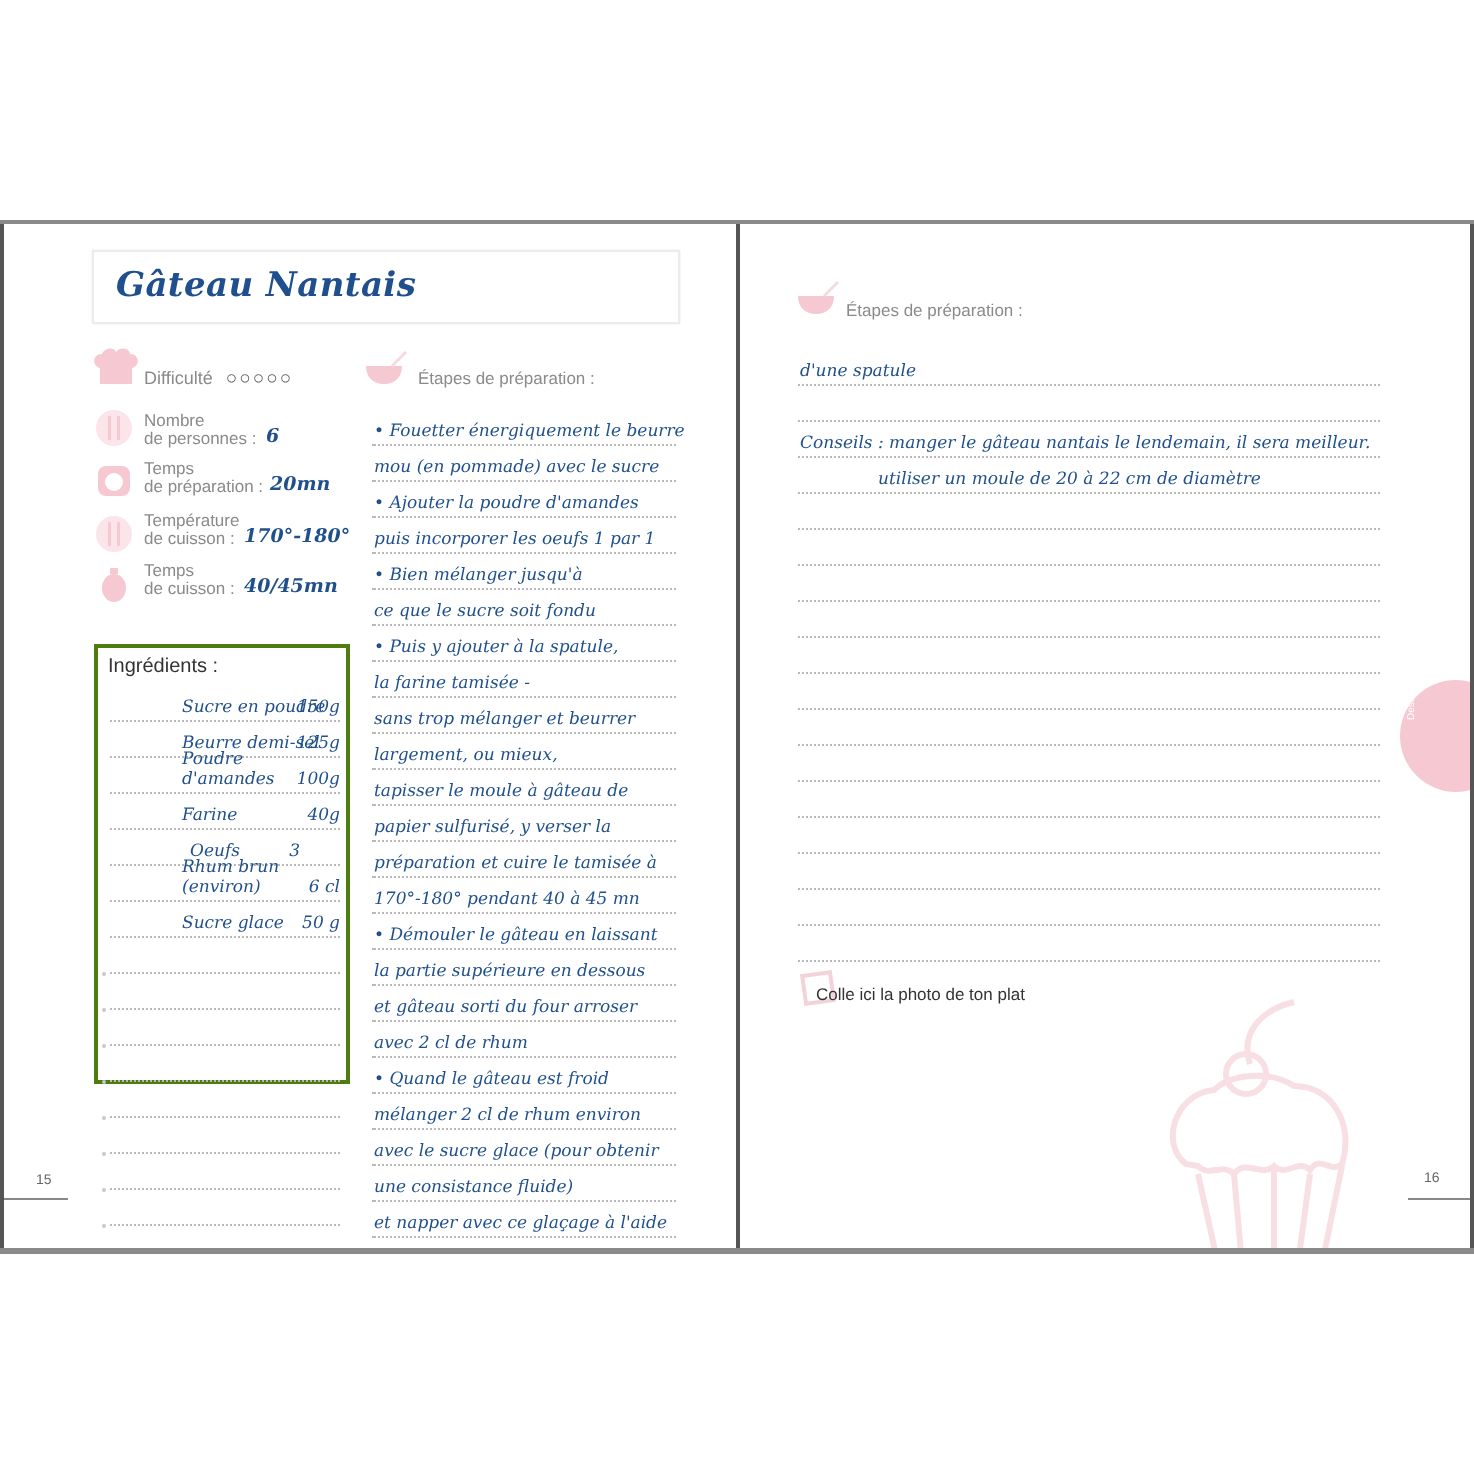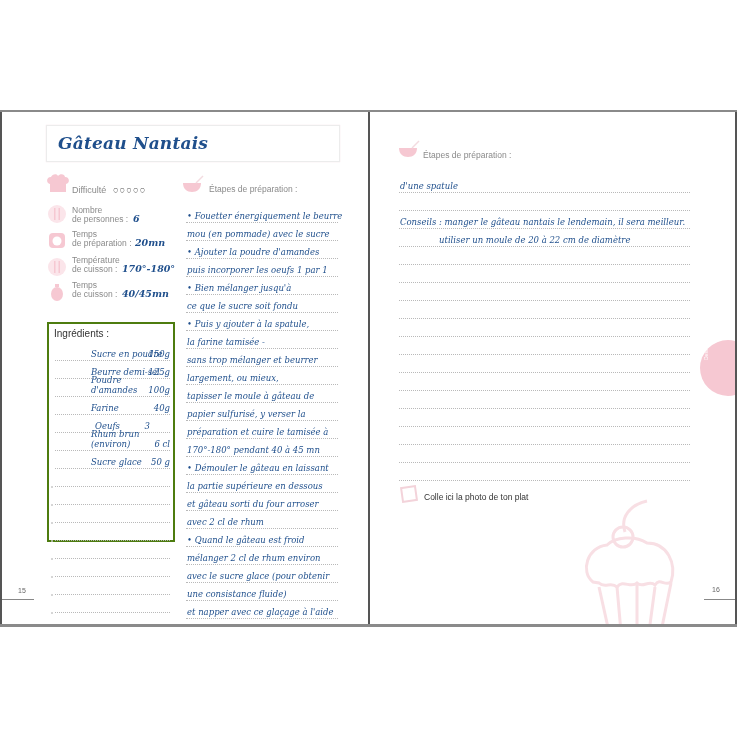--- a/index.html
+++ b/index.html
@@ -32,21 +32,21 @@
   .steps-head { position: absolute; font-size: 8.5px; color: #8a8a8a; }
   .step-line { position: absolute; height: 18px; border-bottom: 1px dotted #b9b9b9; }
   .step-line span { position: absolute; left: 1px; bottom: 1px; font-size: 8.5px; white-space: nowrap; margin-top: 33px; }
 
   .page-num { position: absolute; font-size: 7px; color: #666; }
   .page-rule { position: absolute; height: 1px; background: #888; }
 
   .tab-circle { position: absolute; left: 330px; top: 228px; width: 56px; height: 56px; border-radius: 50%; background: #f6c8d2; }
   .tab-label { position: absolute; left: 333px; top: 248px; font-size: 5px; color: #fff; transform: rotate(-90deg); transform-origin: left top; }
 
-  .photo-label { position: absolute; left: 54px; top: 380px; font-size: 8.5px; color: #333; }
+  .photo-label { position: absolute; left: 38px; top: 380px; font-size: 8.5px; color: #333; }
 </style>
 </head>
 <body>
 
 <div class="spread">
 
   <div class="page page-left">
     <div class="title-box">
       <div class="title-text hand">Gâteau Nantais</div>
     </div>

